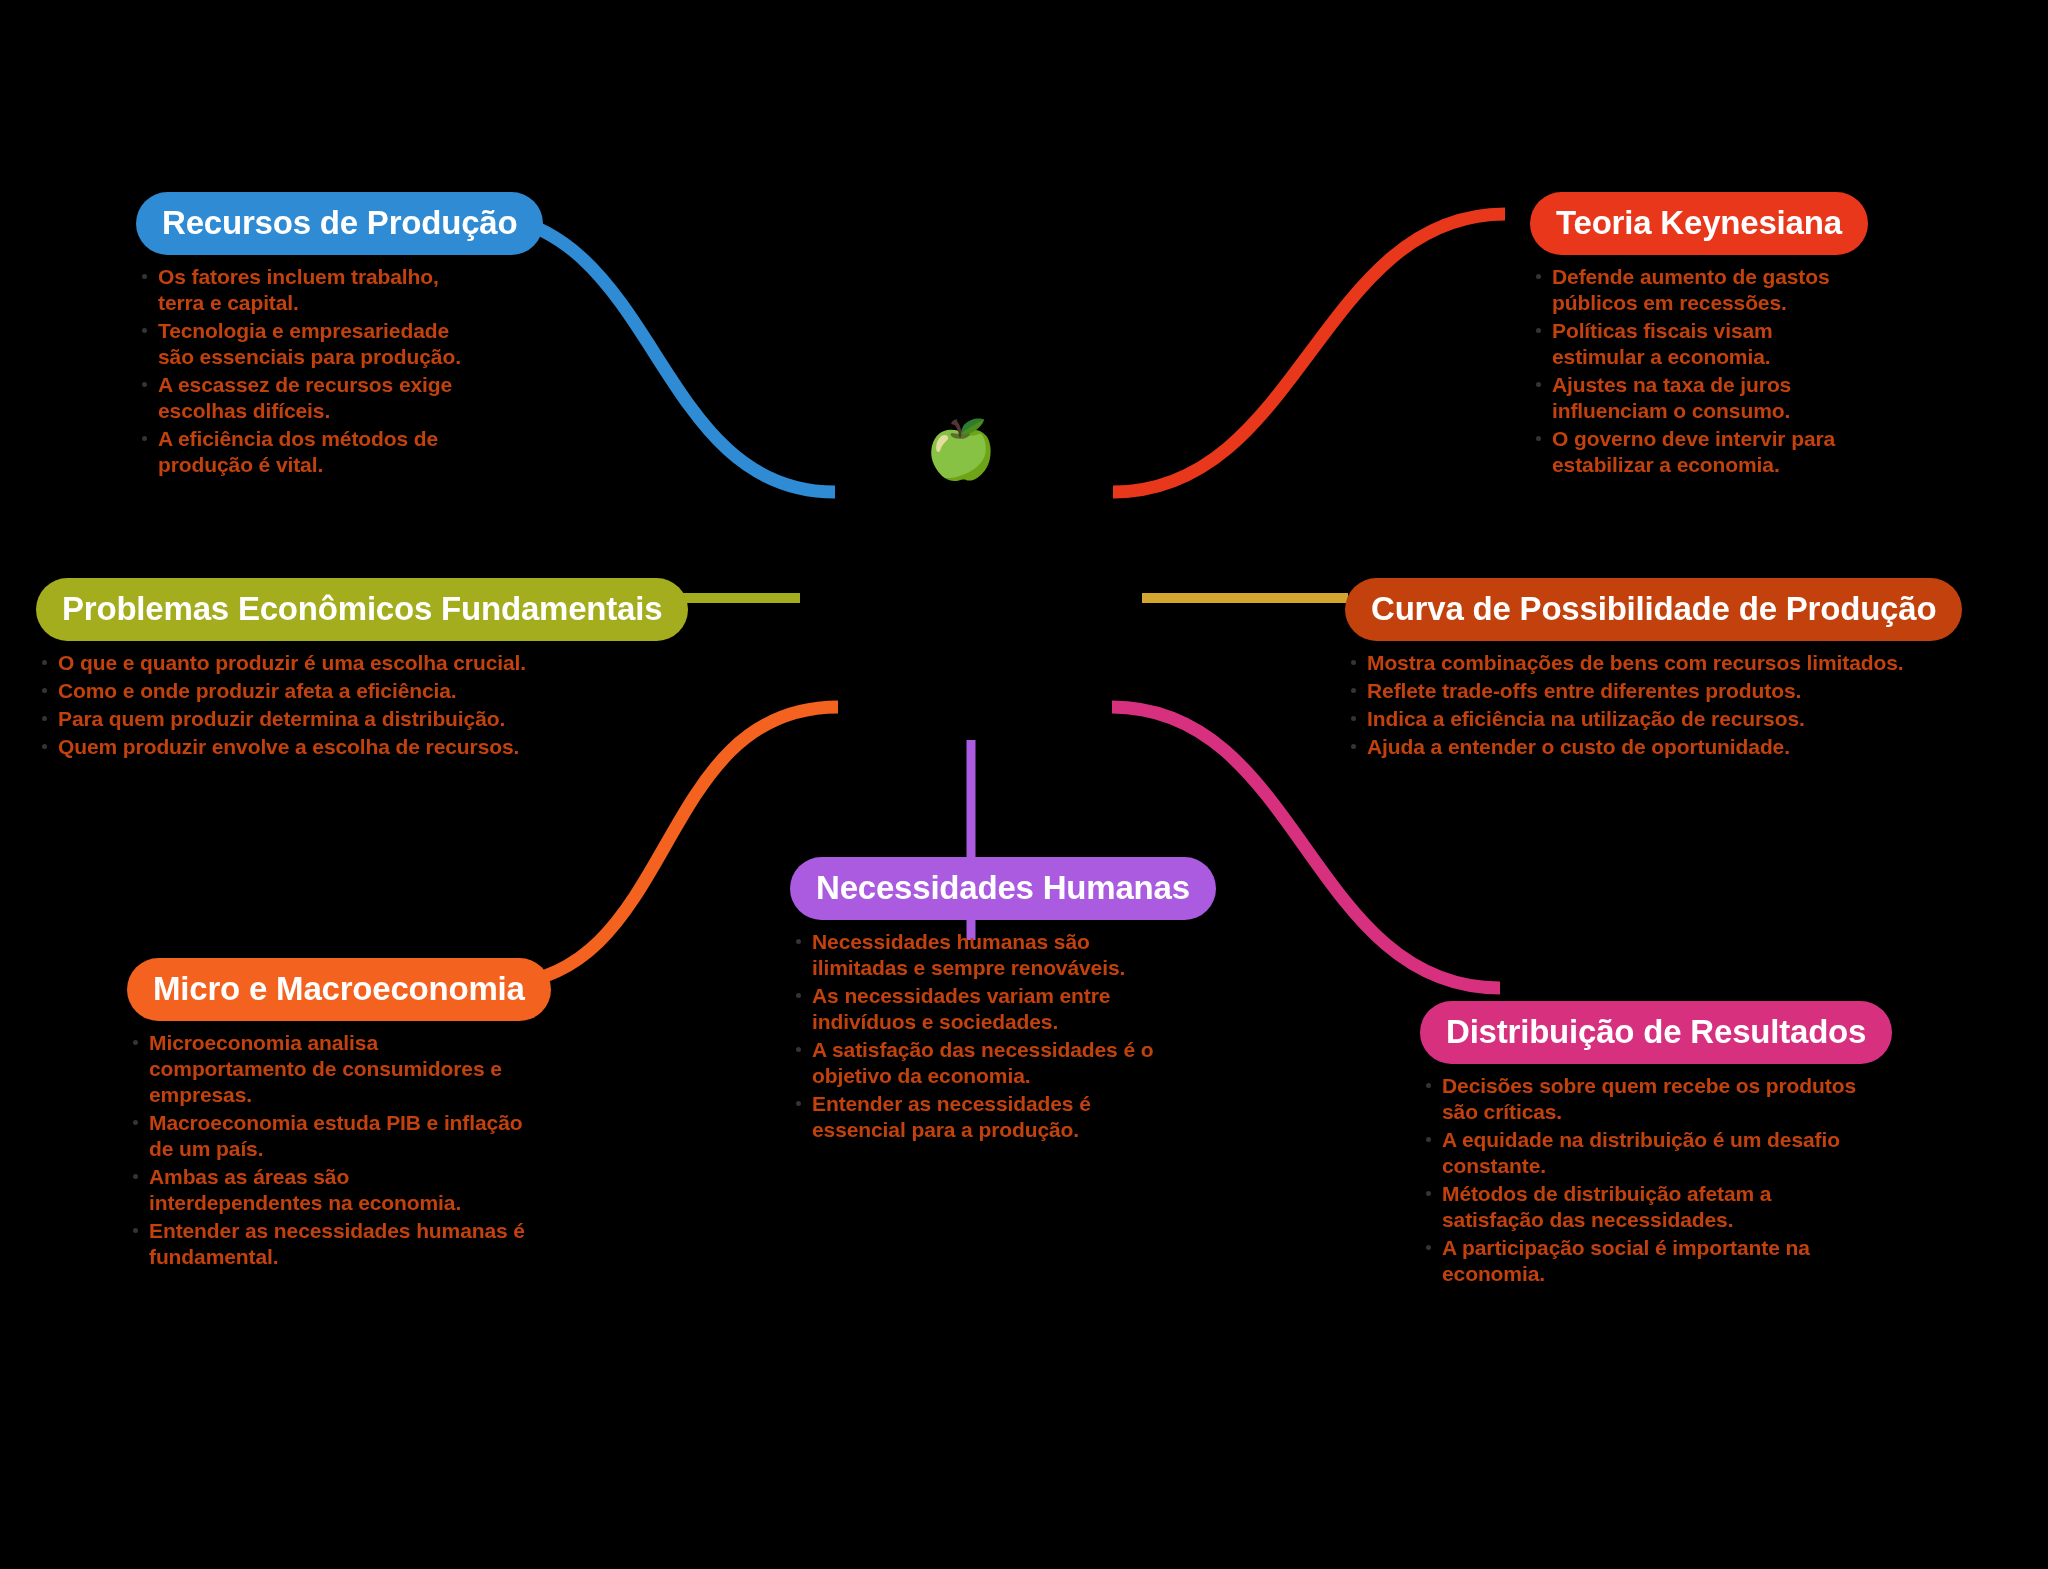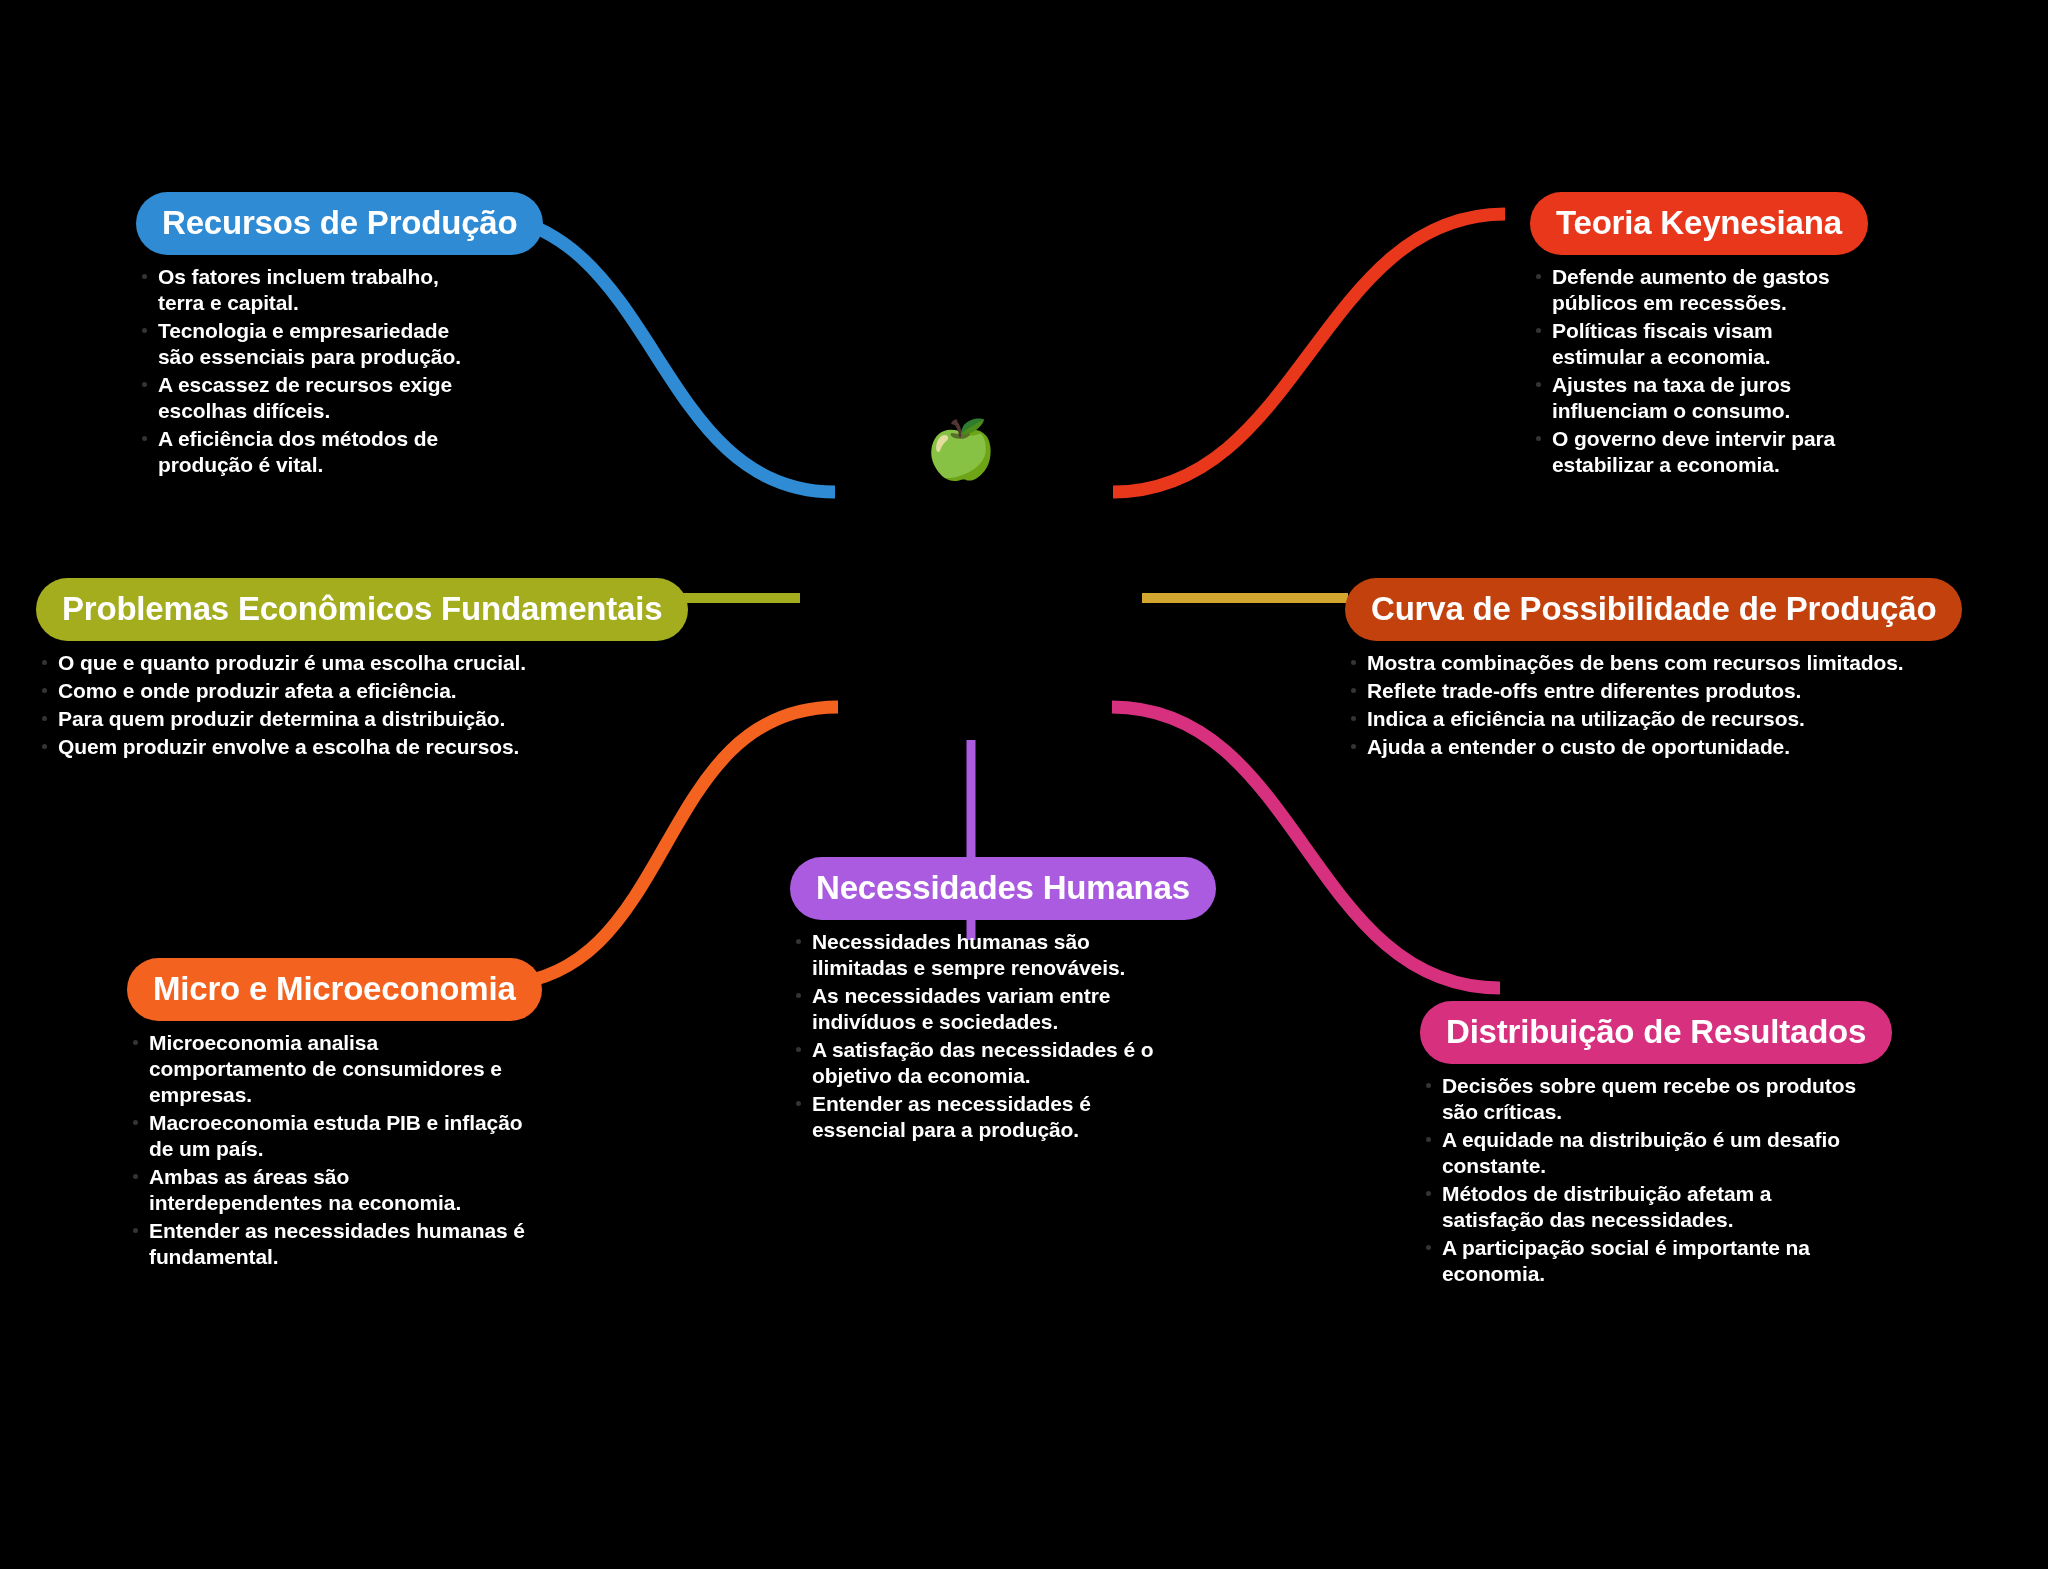--- a/index.html
+++ b/index.html
@@ -32,21 +32,21 @@
     letter-spacing:-0.2px;
   }
 
   ul.bullets {
     list-style:none;
     margin-top:9px;
     padding:0;
   }
   ul.bullets li {
     position:relative;
-    color:#ffffff;
+    color:#c2410c;
     font-size:21px;
     font-weight:bold;
     line-height:1.24;
     padding-left:22px;
     margin-bottom:2px;
     letter-spacing:-0.1px;
   }
   ul.bullets li::before {
     content:"";
     position:absolute;
@@ -140,21 +140,21 @@
     <span class="pill" style="background:#c2410c">Curva de Possibilidade de Produção</span>
     <ul class="bullets">
       <li>Mostra combinações de bens com recursos limitados.</li>
       <li>Reflete trade-offs entre diferentes produtos.</li>
       <li>Indica a eficiência na utilização de recursos.</li>
       <li>Ajuda a entender o custo de oportunidade.</li>
     </ul>
   </div>
 
   <div class="node" id="n-micro">
-    <span class="pill" style="background:#F4621F">Micro e Microeconomia</span>
+    <span class="pill" style="background:#F4621F">Micro e Macroeconomia</span>
     <ul class="bullets">
       <li>Microeconomia analisa comportamento de consumidores e empresas.</li>
       <li>Macroeconomia estuda PIB e inflação de um país.</li>
       <li>Ambas as áreas são interdependentes na economia.</li>
       <li>Entender as necessidades humanas é fundamental.</li>
     </ul>
   </div>
 
   <div class="node" id="n-necessidades">
     <span class="pill" style="background:#AA5BE0">Necessidades Humanas</span>

